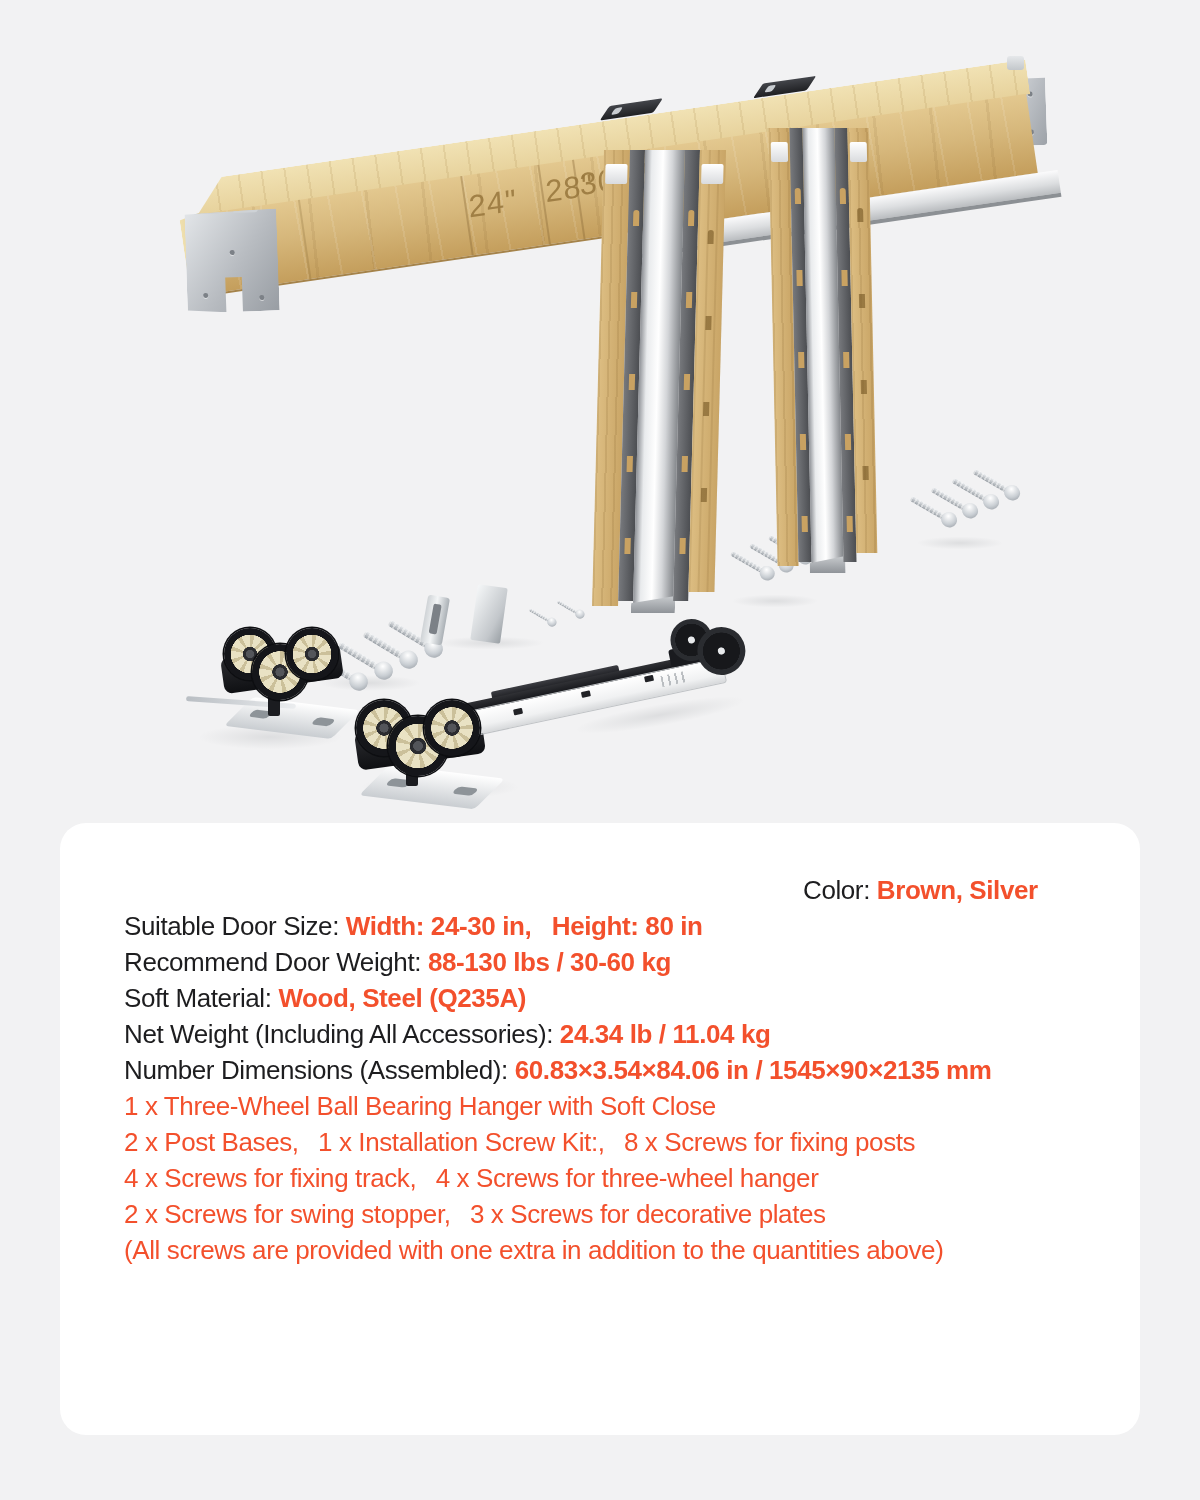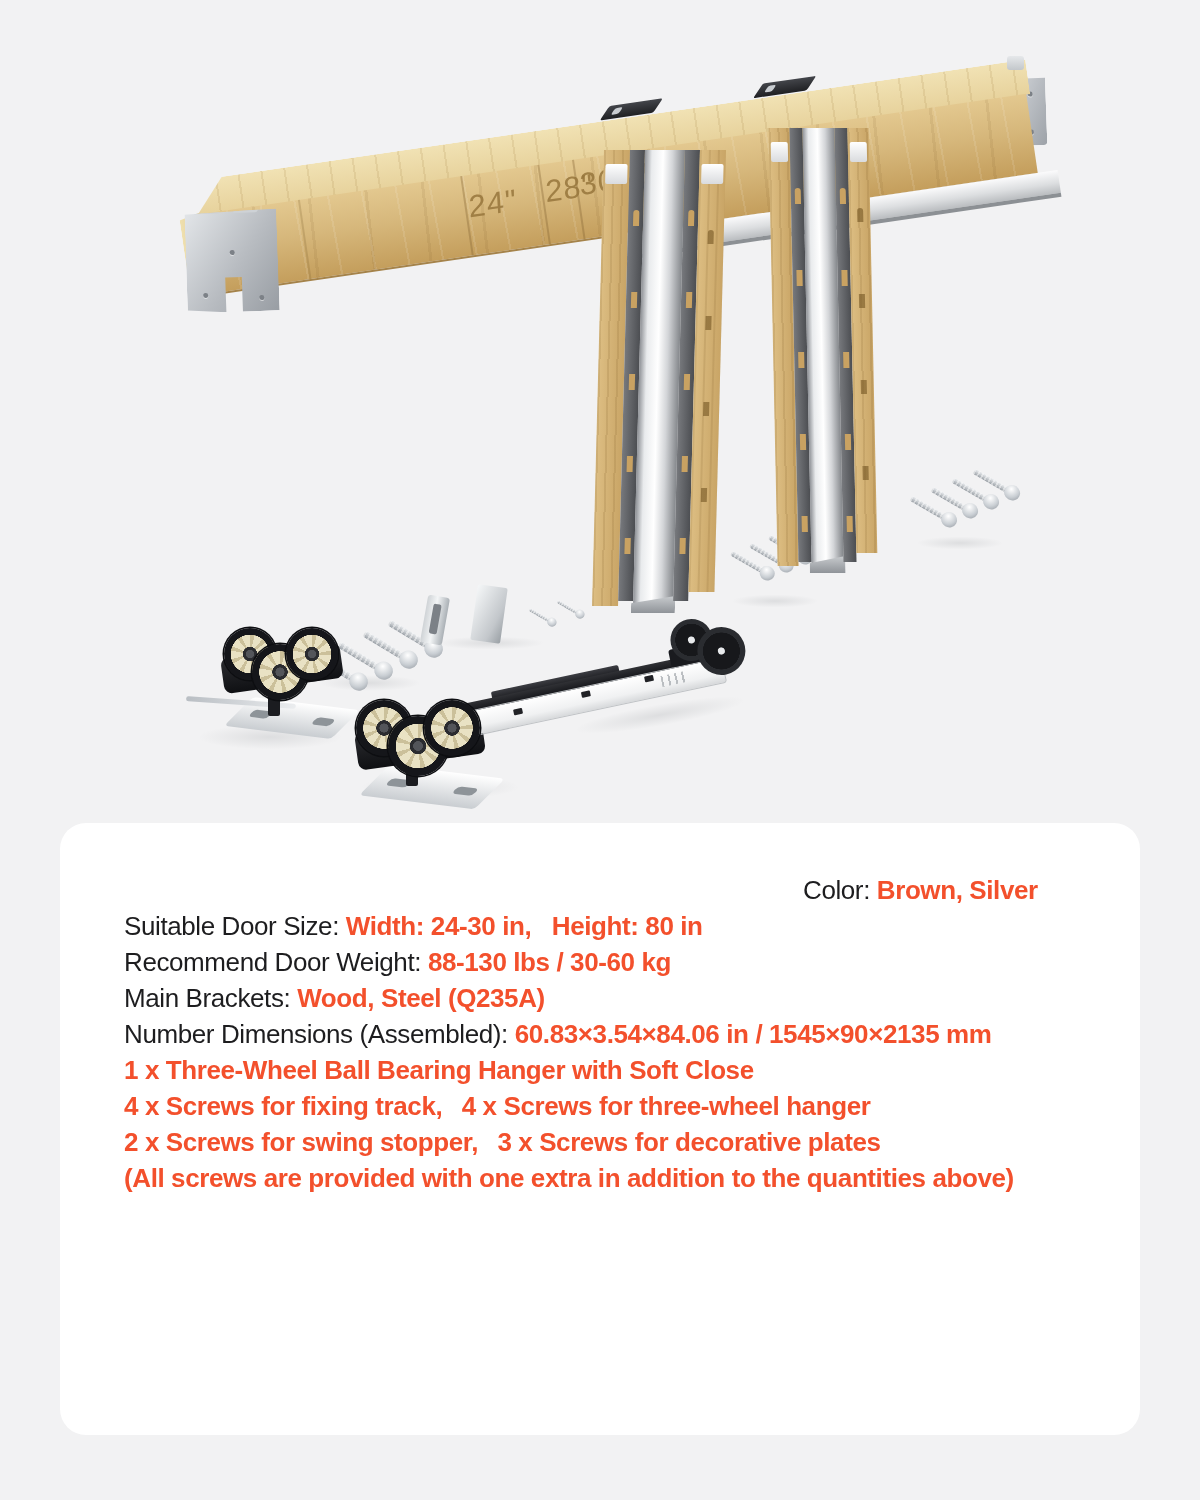--- a/index.html
+++ b/index.html
@@ -134,21 +134,21 @@
     transform:translate(-50%,-50%); border-radius:50%; background:#e8eaec; }
   .t-endblock { position:absolute; border-radius:3px; background:#1a1b1f; z-index:2; }
 
   
   .card { position:absolute; left:60px; top:823px; width:1080px; height:612px;
     background:#ffffff; border-radius:26px; padding:49px 40px 0 64px; z-index:6; }
   .spec-line { position:relative; height:36px; line-height:36px; font-size:26px;
     letter-spacing:-0.4px; white-space:pre; color:var(--ink); }
   .lab { font-weight:400; color:var(--ink); }
   .val { font-weight:700; color:var(--accent); }
-  .spec-line.red { font-weight:700; color:var(--accent); }
+  .spec-line.red { font-weight:400; color:var(--accent); }
   .pair.right { position:absolute; left:679px; top:0; }
 </style>
 </head>
 <body>
 
 <div class="page">
 
   <div class="scene">
 
     <div class="shadow" style="left:170px;top:720px;width:200px;height:34px;"></div>
@@ -308,21 +308,23 @@
       <div class="tw" style="left:262px;top:-30px;width:48px;height:48px;"></div>
     </div>
   </div>
 
   <section class="card">
     <div class="spec-line">
       <span class="pair right"><span class="lab">Color: </span><span class="val">Brown, Silver</span></span>
     </div>
     <div class="spec-line"><span class="lab">Suitable Door Size: </span><span class="val">Width: 24-30 in,   Height: 80 in</span></div>
     <div class="spec-line"><span class="lab">Recommend Door Weight: </span><span class="val">88-130 lbs / 30-60 kg</span></div>
-    <div class="spec-line"><span class="lab">Main Brackets: </span><span class="val">Wood, Steel (Q235A)</span></div>
+    <div class="spec-line"><span class="lab">Soft Material: </span><span class="val">Wood, Steel (Q235A)</span></div>
+    <div class="spec-line"><span class="lab">Net Weight (Including All Accessories): </span><span class="val">24.34 lb / 11.04 kg</span></div>
     <div class="spec-line"><span class="lab">Number Dimensions (Assembled): </span><span class="val">60.83×3.54×84.06 in / 1545×90×2135 mm</span></div>
     <div class="spec-line red">1 x Three-Wheel Ball Bearing Hanger with Soft Close</div>
+    <div class="spec-line red">2 x Post Bases,  1 x Installation Screw Kit:,  8 x Screws for fixing posts</div>
     <div class="spec-line red">4 x Screws for fixing track,  4 x Screws for three-wheel hanger</div>
     <div class="spec-line red">2 x Screws for swing stopper,  3 x Screws for decorative plates</div>
     <div class="spec-line red">(All screws are provided with one extra in addition to the quantities above)</div>
   </section>
 
 </div>
 
 </body></html>

